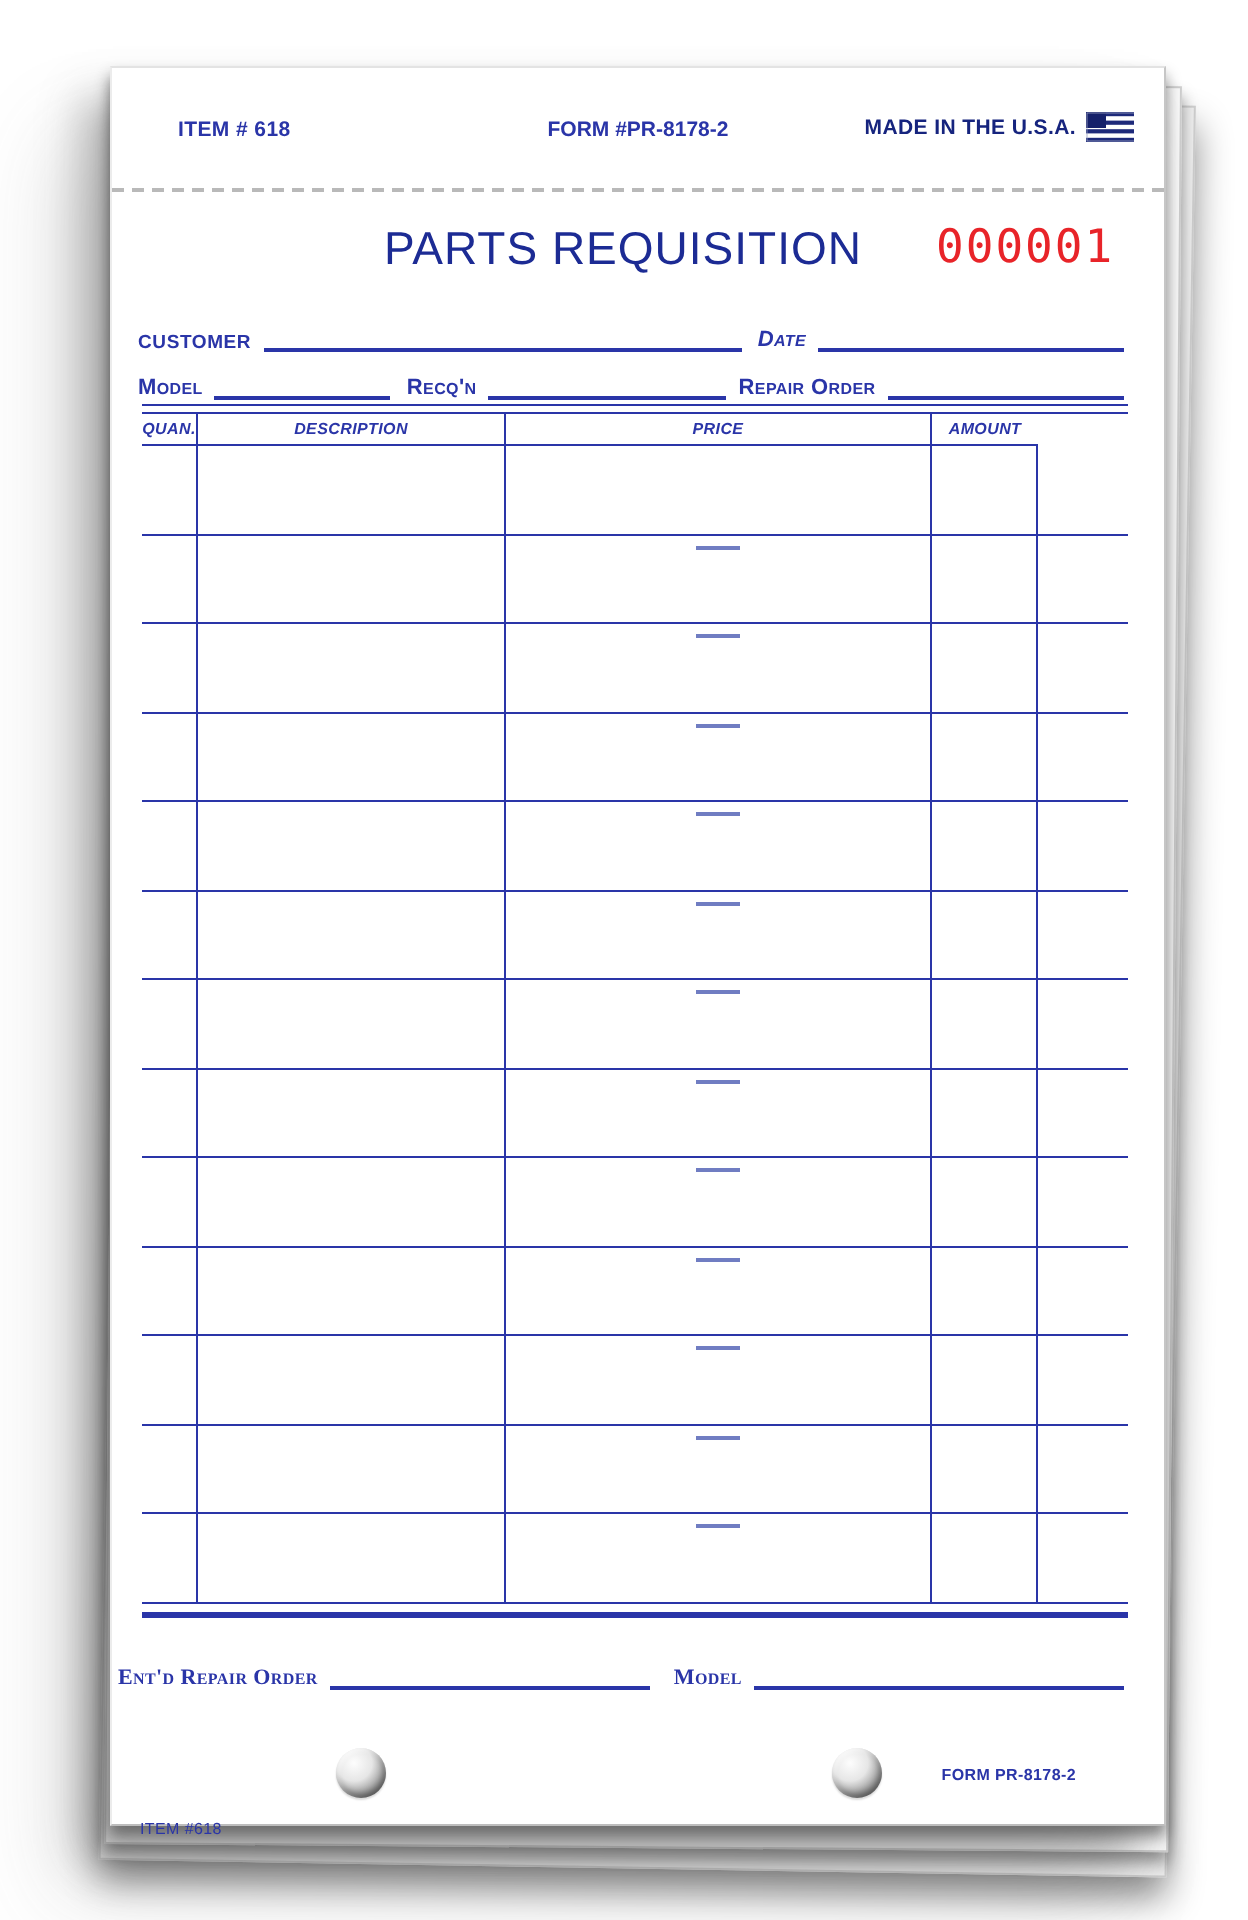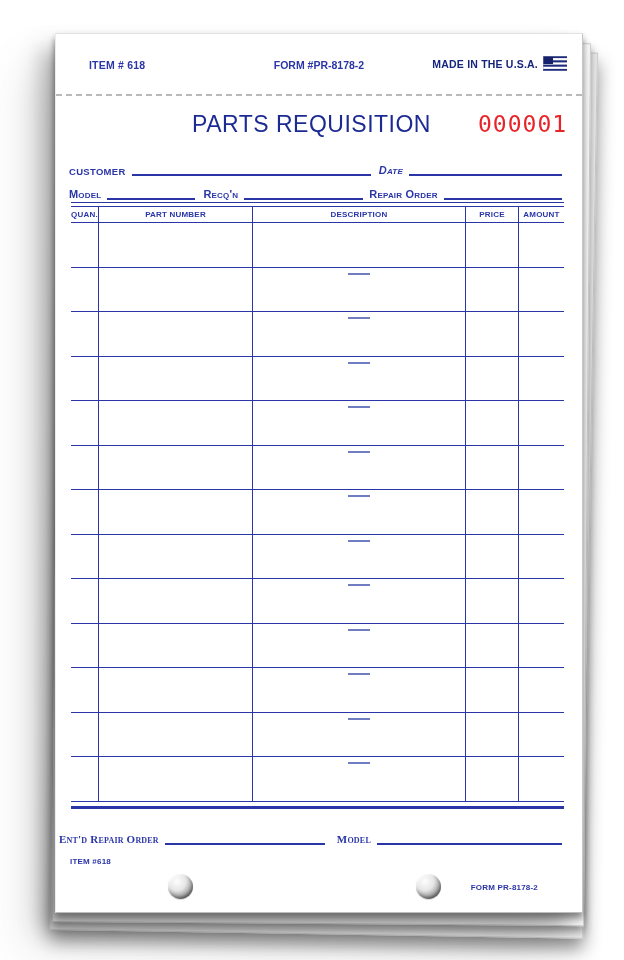--- a/index.html
+++ b/index.html
@@ -34,49 +34,49 @@
   .stub-row{position:absolute;left:15px;right:15px;top:21px;height:16px;display:flex;align-items:flex-end;padding-left:18px;}
   .stub-item{font-size:10.5px;font-weight:600;color:var(--blue);letter-spacing:.2px;}
   .stub-form{position:absolute;left:0;right:0;text-align:center;font-size:10.5px;font-weight:600;color:var(--blue);}
   .stub-made{margin-left:auto;display:flex;align-items:center;gap:5px;z-index:2;}
   .stub-made-label{font-size:10.5px;font-weight:800;color:var(--made);letter-spacing:.2px;}
   .flag{width:24px;height:15px;display:inline-block;}
   .perforation{position:absolute;left:0;right:0;top:60px;border-top:2px dashed var(--perf);}
   
   .title-row{position:absolute;left:0;top:77px;width:100%;height:30px;}
   .form-title{position:absolute;left:136px;top:0;font-size:23px;color:var(--navy);letter-spacing:.5px;white-space:nowrap;}
-  .serial{position:absolute;left:422px;top:0;font-family:"DejaVu Sans Mono", monospace;font-size:23px;color:var(--red);letter-spacing:1px;white-space:nowrap;}
+  .serial{position:absolute;left:412px;top:0;font-family:"DejaVu Sans Mono", monospace;font-size:23px;color:var(--red);letter-spacing:1px;white-space:nowrap;}
   
   .fill-row{position:absolute;left:13px;right:20px;display:flex;align-items:flex-end;}
   .lbl{font-size:9.5px;font-weight:600;color:var(--blue);line-height:1;letter-spacing:.3px;white-space:nowrap;}
   .lbl.sc{font-variant:small-caps;font-size:11px;letter-spacing:.2px;}
   .wline{border-bottom:2px solid var(--line);height:2px;margin:0 0 0 6px;}
   .grow{flex:1 1 auto;}
   .row-customer{top:128px;height:14px;}
   .row-model{top:152px;height:14px;}
   .w-date{width:153px;}
   .w-model{width:88px;margin-right:8px;}
   .w-recqn{width:119px;margin-right:6px;}
   .w-entd{width:160px;margin-right:12px;}
   
   .double-rule{position:absolute;left:15px;width:493px;top:168px;height:5px;
     border-top:1.5px solid var(--line);border-bottom:1.5px solid var(--line);}
   .parts-table{position:absolute;left:15px;top:173px;width:493px;}
   .trow{display:grid;grid-template-columns:28px 154px 213px 53px 45px;}
-  .thead{height:16px;}
+  .thead{height:16px;font-style:italic;}
   .tbody-row{height:44.5px;}
   .tcell{border-bottom:1.5px solid var(--line);position:relative;}
   .c0,.c1,.c2,.c3{border-right:1.5px solid var(--line);}
   .hcell{font-size:8px;font-weight:600;color:var(--blue);display:flex;align-items:center;justify-content:center;letter-spacing:.2px;white-space:nowrap;overflow:visible;}
   .desc-dash{position:absolute;left:50%;top:5px;transform:translateX(-50%);width:22px;height:2px;background:var(--dash);display:block;}
   .thick-rule{position:absolute;left:15px;width:493px;top:772px;height:2.5px;background:var(--line);}
   
   .row-signed{top:797px;height:14px;left:3px;font-family:Liberation Serif, serif;}
   
-  .foot-item{position:absolute;left:14px;top:823px;font-size:8px;font-weight:700;color:var(--blue);letter-spacing:.2px;}
+  .foot-item{position:absolute;left:14px;top:876px;font-size:8px;font-weight:400;color:var(--blue);letter-spacing:.2px;}
   .foot-form{position:absolute;right:44px;top:849px;font-size:8px;font-weight:600;color:var(--blue);letter-spacing:.2px;}
   .hole{position:absolute;top:840px;width:25px;height:25px;border-radius:50%;
     background:radial-gradient(circle at 36% 30%, #fdfdfd 0%, #e6e6e6 38%, #a9a9a9 62%, #828282 78%, #c9c9c9 100%);
     box-shadow:inset -1px -2px 3px rgba(0,0,0,.35), inset 1px 1px 2px rgba(255,255,255,.9), 0 1px 1px rgba(0,0,0,.15);}
   .hole-left{left:112px;}
   .hole-right{left:360px;}
 </style>
 </head>
 <body>
 
@@ -124,21 +124,20 @@
     <span class="lbl sc">Recq'n</span>
     <span class="wline w-recqn"></span>
     <span class="lbl sc">Repair Order</span>
     <span class="wline grow"></span>
   </div>
 
   <div class="double-rule"></div>
   <div class="parts-table">
       <div class="trow thead">
         <div class="tcell hcell c0">QUAN.</div>
-        <div class="tcell hcell c1">PART NUMBER</div>
         <div class="tcell hcell c2">DESCRIPTION</div>
         <div class="tcell hcell c3">PRICE</div>
         <div class="tcell hcell c4">AMOUNT</div>
       </div>
       <div class="trow tbody-row">
         <div class="tcell c0"></div>
         <div class="tcell c1"></div>
         <div class="tcell c2"></div>
         <div class="tcell c3"></div>
         <div class="tcell c4"></div>

